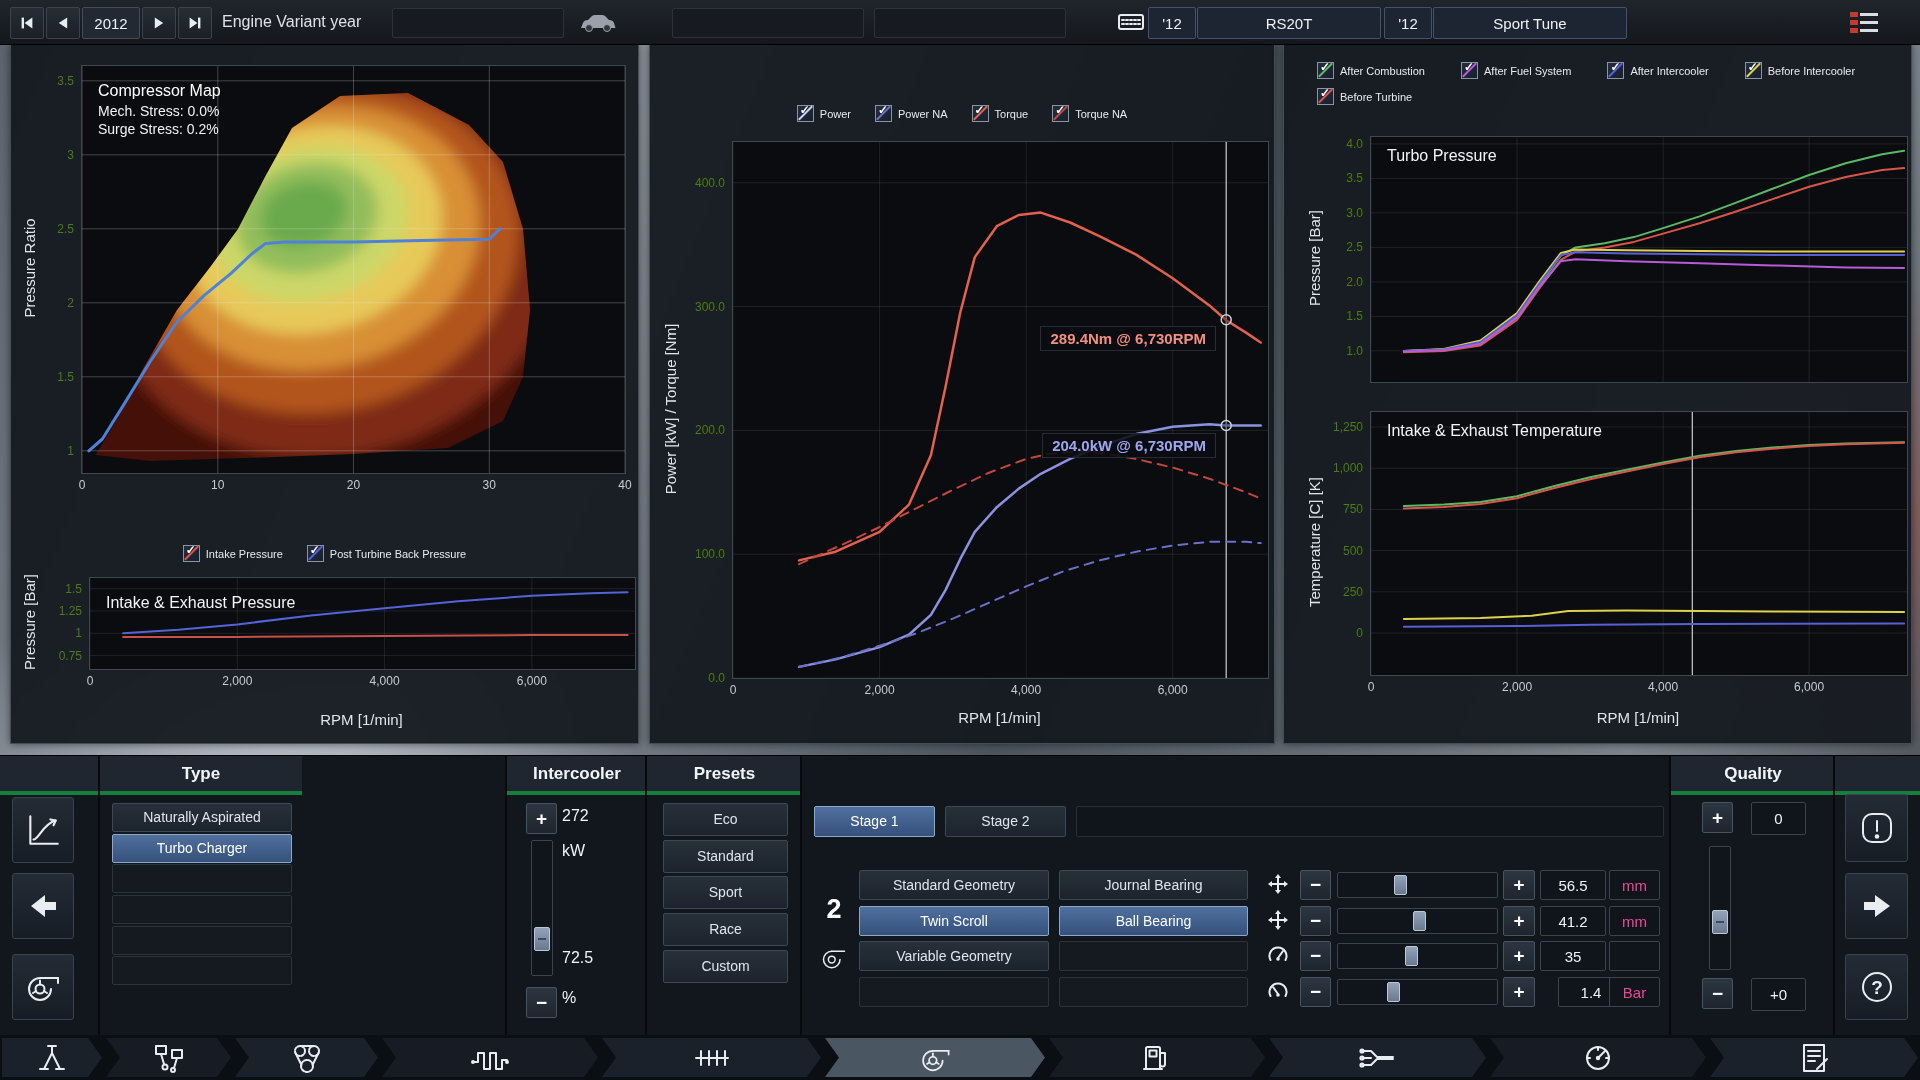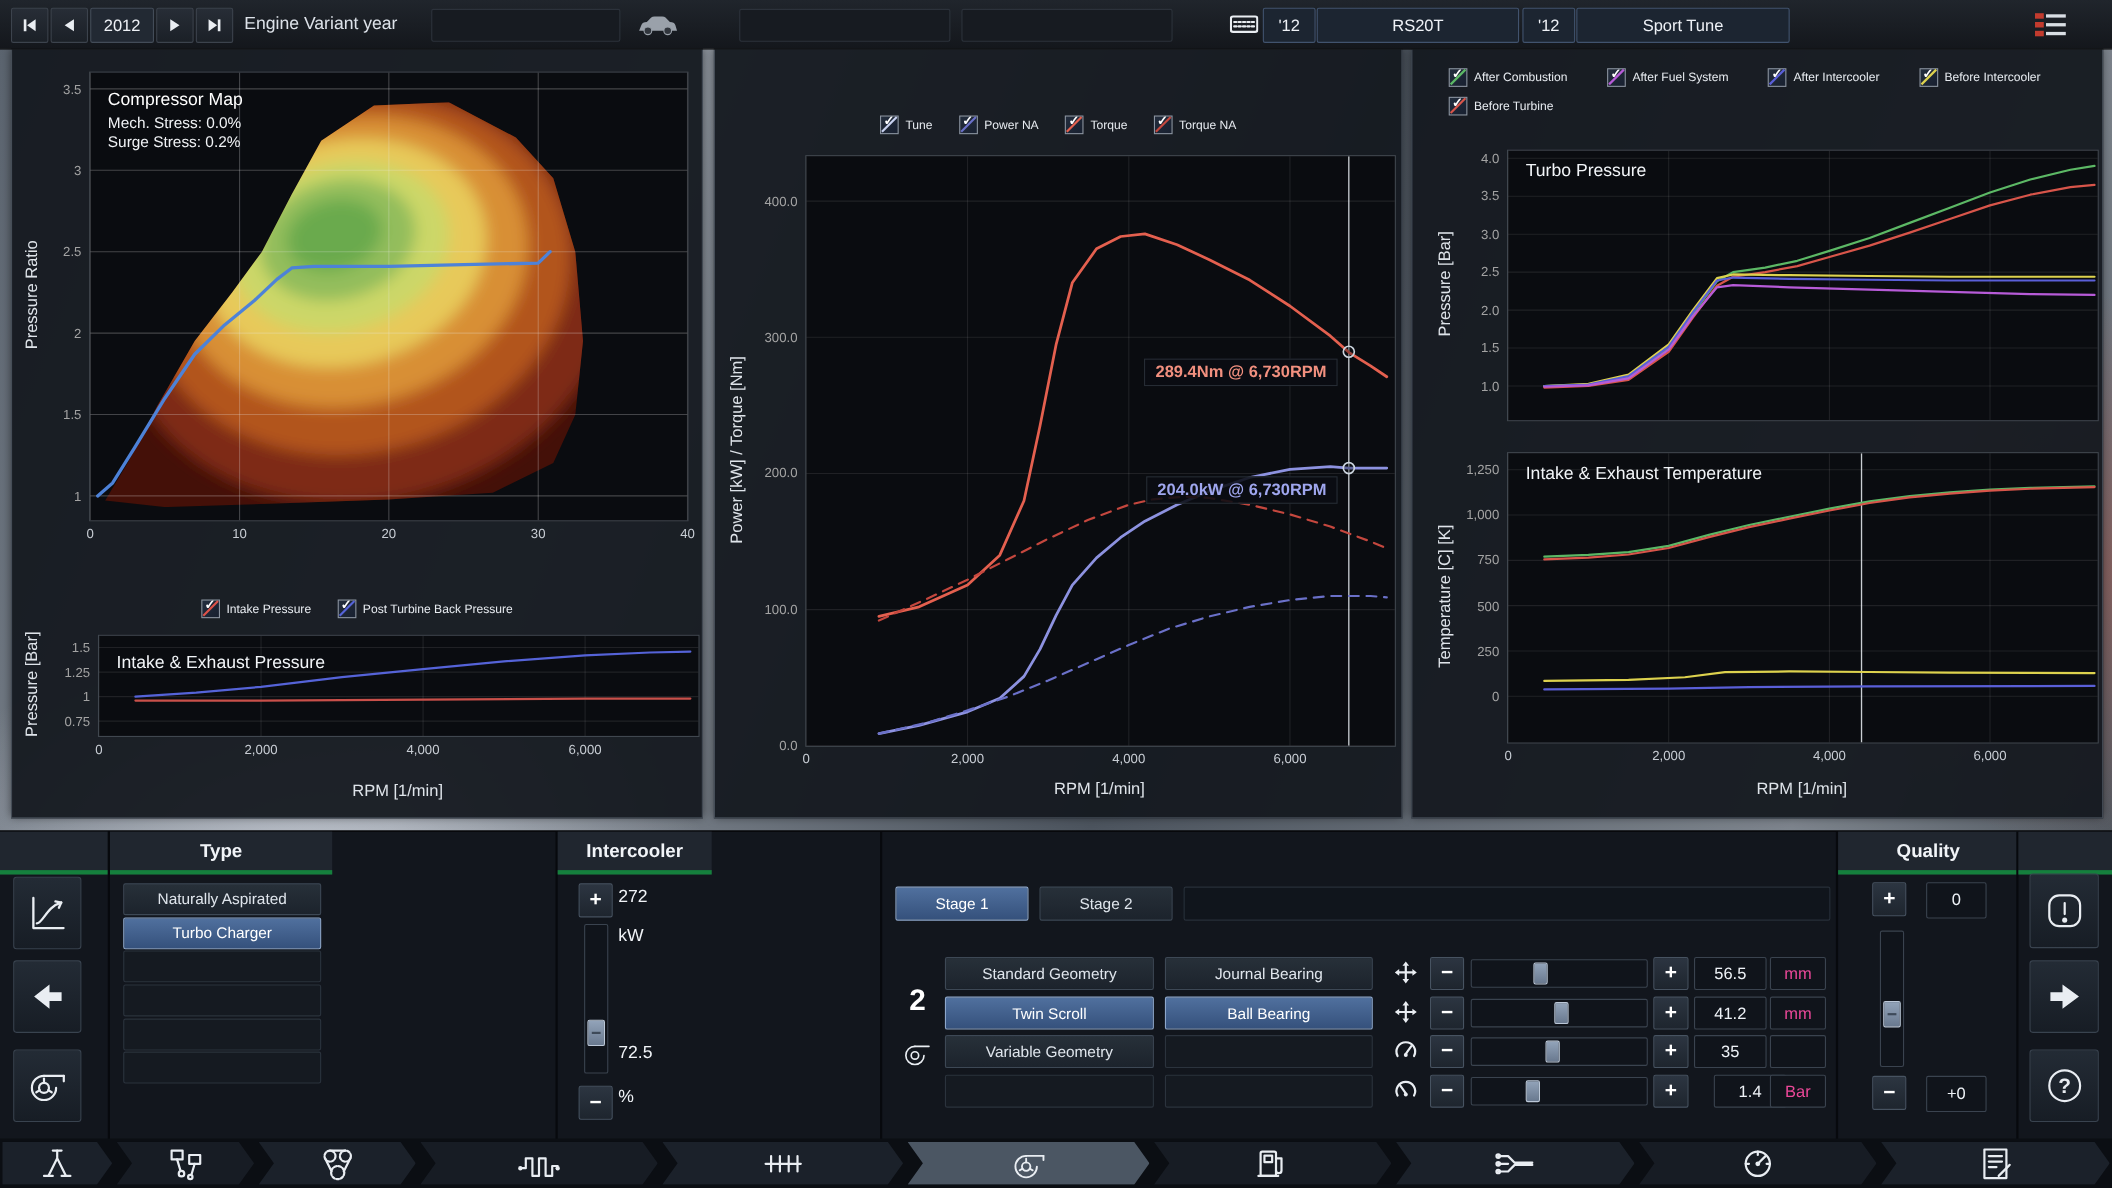--- a/index.html
+++ b/index.html
@@ -22,21 +22,21 @@
   .chartbox{position:absolute;background:#0a0c10;border:1px solid #40474f;overflow:visible;}
   .chartbox svg.plot{position:absolute;left:0;top:0;width:100%;height:100%;}
   .chartbox svg.blobs{position:absolute;left:0;top:0;width:100%;height:100%;}
   .grid line{stroke:rgba(255,255,255,.09);stroke-width:1;}
   .map .grid line{stroke:rgba(230,232,235,.26);}
   .cursor{stroke:rgba(236,241,246,.85);stroke-width:1.2;}
   .marker{fill:rgba(8,12,18,.35);stroke:#ccd5de;stroke-width:1.5;}
   .xticks{position:absolute;top:100%;left:0;right:0;height:18px;}
   .xticks .tick{position:absolute;top:5px;transform:translateX(-50%);font-size:12px;color:#c7ccd3;white-space:nowrap;}
   .yticks{position:absolute;right:100%;top:0;bottom:0;width:44px;}
-  .yticks .tick{position:absolute;right:8px;transform:translateY(-50%);font-size:12px;color:#a3a3a3;white-space:nowrap;}
+  .yticks .tick{position:absolute;right:8px;transform:translateY(-50%);font-size:12px;color:#4d7c0f;white-space:nowrap;}
   .rot-label{position:absolute;transform:translate(-50%,-50%) rotate(-90deg);font-size:15px;color:#dfe4ea;white-space:nowrap;}
   .axis-x{position:absolute;text-align:center;font-size:15px;color:#dfe4ea;}
   .inplot-title{position:absolute;left:16px;top:10px;font-size:16px;color:#f2f5f8;}
   .map-overlay{position:absolute;left:16px;top:14px;line-height:1.35;}
   .map-title{font-size:16px;color:#fff;}
   .map-line{font-size:14px;color:#f0f2f5;}
   .legend-row{position:absolute;display:flex;align-items:center;gap:24px;}
   .legend-item{display:flex;align-items:center;gap:6px;}
   .chk{position:relative;width:15px;height:15px;background:linear-gradient(135deg,#232d3d,#182030);border:1px solid #8b94a1;flex:0 0 auto;}
   .chk::before{content:"";position:absolute;left:-2px;top:6px;width:19px;height:2px;background:var(--c,#fff);transform:rotate(-45deg);}
@@ -243,21 +243,21 @@
       </div>
     <div class="axis-x" style="left:78px;top:666px;width:545px">RPM [1/min]</div>
   </section>
 
   <section class="panel" style="left:649px;top:44px;width:624px;height:698px">
     <div class="legend-row" style="left:0;right:0;top:60px;justify-content:center">
       <div class="legend-item">
         <span class="chk" style="--c: #c9d2f0;">
             <span class="tick-mark">✓</span>
           </span>
-        <span class="legend-label">Tune</span>
+        <span class="legend-label">Power</span>
       </div>
       <div class="legend-item">
         <span class="chk" style="--c: #6a70c8;">
             <span class="tick-mark">✓</span>
           </span>
         <span class="legend-label">Power NA</span>
       </div>
       <div class="legend-item">
         <span class="chk" style="--c: #e4604f;">
             <span class="tick-mark">✓</span>
@@ -466,20 +466,28 @@
       <div class="vslider" style="left:24px;top:84px;width:20px;height:134px">
         <div class="vhandle" style="--pos: 64%;"></div>
       </div>
       <div class="sq-btn" style="left:19px;top:231px;width:29px;height:29px">−</div>
       <div class="plain-val" style="left:55px;top:51px;width:75px">272</div>
       <div class="plain-val unit" style="left:55px;top:86px;width:75px">kW</div>
       <div class="plain-val" style="left:55px;top:193px;width:75px">72.5</div>
       <div class="plain-val unit" style="left:55px;top:233px;width:75px">%</div>
     </div>
 
+    <div class="section" style="left:645px;width:155px">
+      <div class="hdr">Presets</div>
+      <div class="lbtn" style="left:16px;top:47px;width:123px;height:31px;line-height:31px">Eco</div>
+      <div class="lbtn" style="left:16px;top:84px;width:123px;height:31px;line-height:31px">Standard</div>
+      <div class="lbtn" style="left:16px;top:120px;width:123px;height:31px;line-height:31px">Sport</div>
+      <div class="lbtn" style="left:16px;top:157px;width:123px;height:31px;line-height:31px">Race</div>
+      <div class="lbtn" style="left:16px;top:194px;width:123px;height:31px;line-height:31px">Custom</div>
+    </div>
 
     <div class="section" style="left:800px;width:869px">
       <div class="lbtn sel" style="left:12px;top:50px;width:119px;height:29px;line-height:29px">Stage 1</div>
       <div class="lbtn" style="left:143px;top:50px;width:119px;height:29px;line-height:29px">Stage 2</div>
       <div class="vbox" style="left:274px;top:50px;width:586px;height:29px;background:#10151c;border-color:#272f39"></div>
 
       <div class="count-num" style="left:10px;top:138px;width:44px">2</div>
       <div class="row-icon" style="left:14px;top:184px;width:36px;height:36px">
         <svg width="30" height="30" viewBox="0 0 40 40">
             <path class="ic" d="M28 22 A11 11 0 1 1 17 11"></path>

